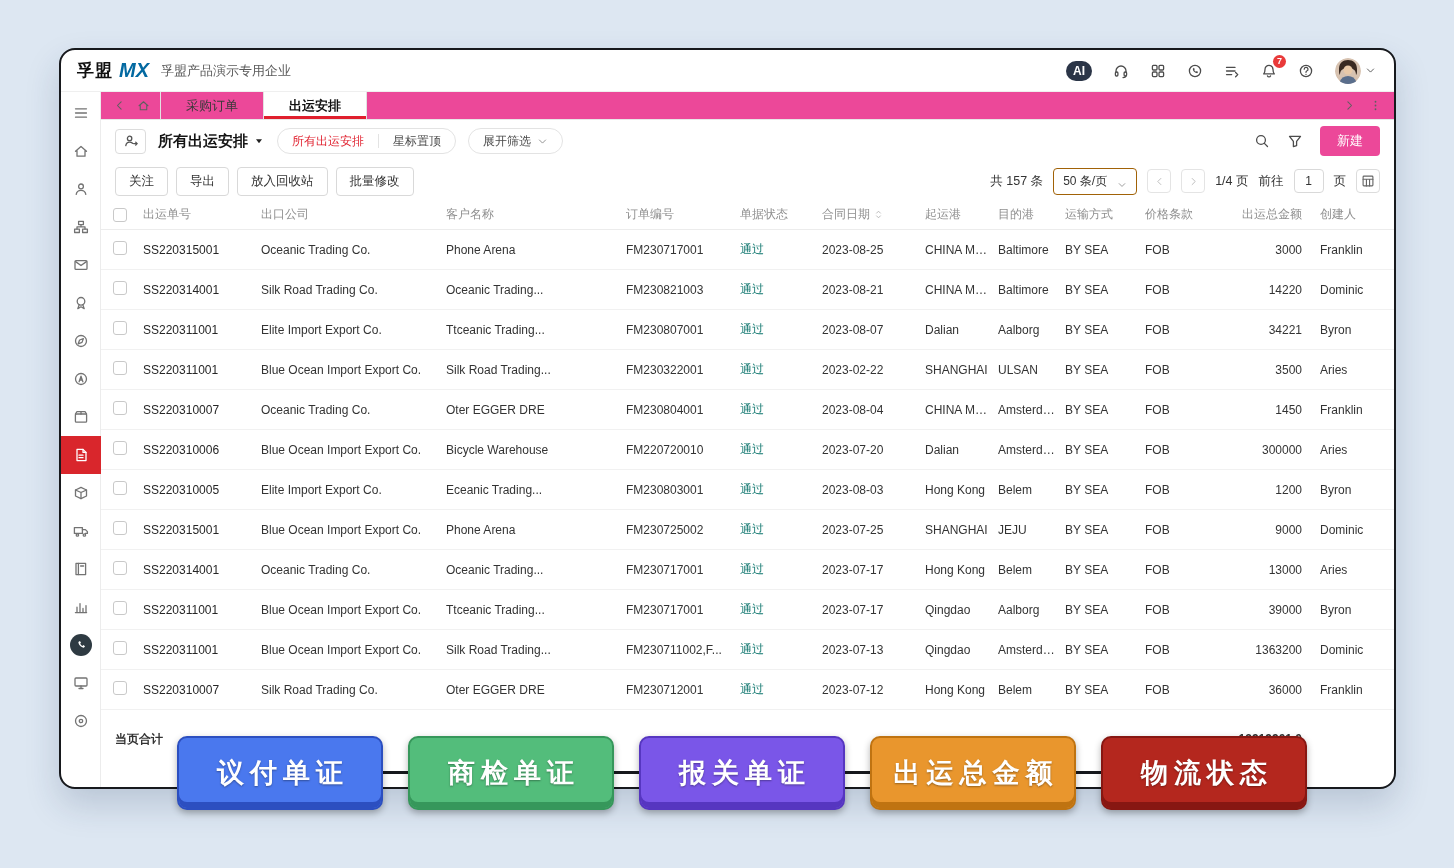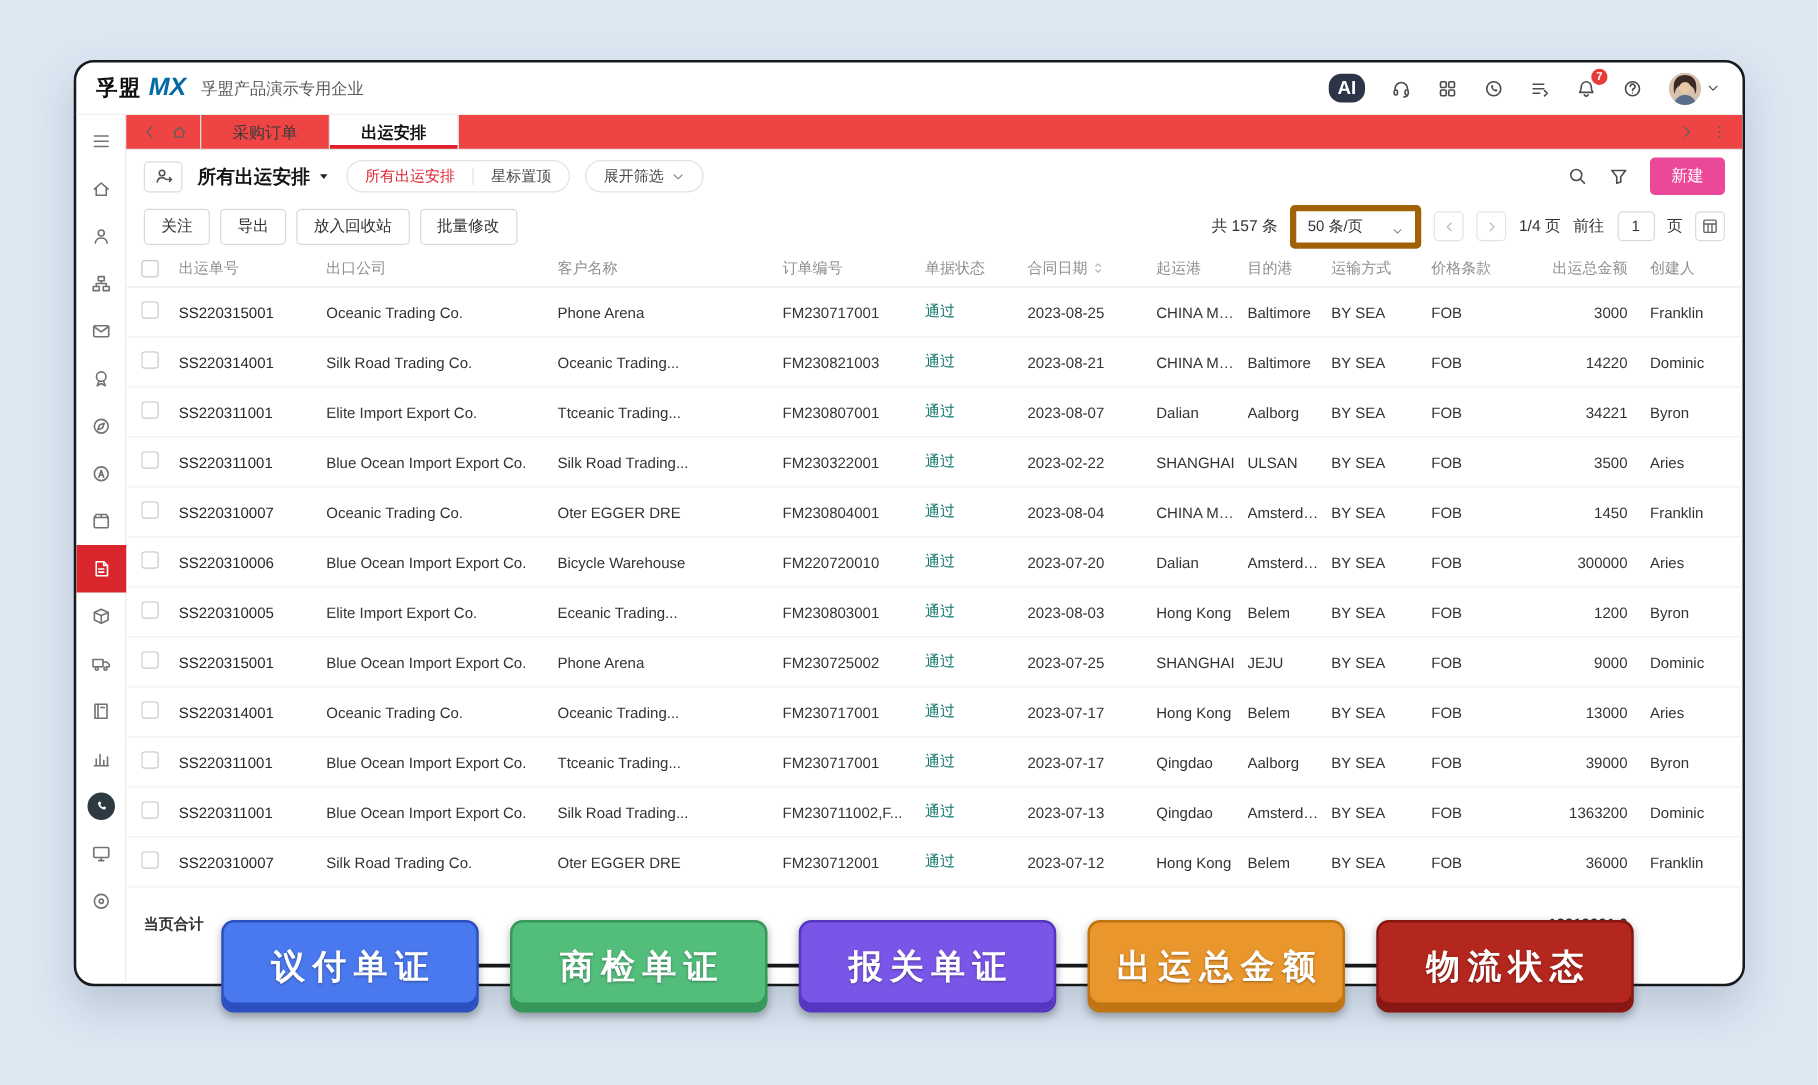--- a/index.html
+++ b/index.html
@@ -14,38 +14,38 @@
   .window{position:absolute;left:59px;top:48px;width:1337px;height:741px;background:#fff;
     border:2px solid #17191d;border-radius:16px;box-shadow:0 16px 34px rgba(30,50,90,.18);
     display:flex;flex-direction:column;overflow:hidden}
 
   
   .topbar{height:42px;flex:none;display:flex;align-items:center;padding:0 18px 0 16px;border-bottom:1px solid #efefef}
   .logo-cn{font-size:17px;font-weight:700;color:#101010;letter-spacing:1px}
   .logo-mx{font-size:20px;font-weight:800;color:#0369a1;margin-left:6px;font-style:italic}
   .company{font-size:13px;color:#5a5a5a;margin-left:12px}
   .topbar-actions{margin-left:auto;display:flex;align-items:center;gap:21px;color:#4c4c4c}
-  .ai-badge{background:#2b3547;color:#fff;font-size:15px;font-weight:700;border-radius:10px;padding:4px 7px;line-height:1;cursor:pointer}
+  .ai-badge{background:#2b3547;color:#fff;font-size:12px;font-weight:700;border-radius:10px;padding:4px 7px;line-height:1;cursor:pointer}
   .tb-btn{position:relative;display:inline-flex;cursor:pointer;color:#4c4c4c}
   .tb-btn .badge{position:absolute;top:-8px;right:-9px;background:#e93a3a;color:#fff;border-radius:8px;
     font-size:9px;font-style:normal;line-height:1;padding:2px 4px;font-weight:700}
   .avatar-wrap{display:inline-flex;align-items:center;gap:4px;cursor:pointer}
   .avatar{width:26px;height:26px;border-radius:50%;overflow:hidden;display:inline-block}
   .avatar svg{display:block}
 
   
   .main{flex:1;display:flex;min-height:0}
   .sidebar{width:40px;flex:none;border-right:1px solid #ececec;display:flex;flex-direction:column;align-items:center;padding-top:2px}
   .side-item{width:40px;height:38px;display:flex;align-items:center;justify-content:center;color:#737373;cursor:pointer}
   .side-item.active{background:#d9262c;color:#fff}
   .side-item.filled .ic{width:22px;height:22px;background:#2e3a42;color:#fff;border-radius:50%;padding:4px}
   .content{flex:1;display:flex;flex-direction:column;min-width:0}
 
   
-  .tabbar{height:28px;flex:none;background:#ef4444;display:flex;align-items:stretch;border-bottom:1px solid #e7e7e7}
+  .tabbar{height:28px;flex:none;background:#ec4899;display:flex;align-items:stretch;border-bottom:1px solid #e7e7e7}
   .tab-nav{display:flex;align-items:center;gap:11px;padding:0 10px 0 12px;color:#5f5f5f}
   .tab-nav .ic{width:13px;height:13px}
   .tab-list{display:flex;align-items:stretch}
   .tab{display:flex;align-items:center;padding:0 25px;font-size:13px;color:#3a3a3a;
     border-right:1px solid #e2e2e2;cursor:pointer;position:relative}
   .tab:first-child{border-left:1px solid #e2e2e2}
   .tab.active{background:#fff;font-weight:700;color:#111}
   .tab.active::after{content:"";position:absolute;left:0;right:0;bottom:0;height:3px;background:#e01f2d}
   .tab-right{margin-left:auto;display:flex;align-items:center;gap:13px;padding:0 12px;color:#5f5f5f}
   .tab-right .ic{width:13px;height:13px}
@@ -65,21 +65,21 @@
   .pill .ic{width:11px;height:11px;color:#888}
   .fb-right{margin-left:auto;display:flex;align-items:center;gap:17px;color:#4c4c4c}
   .fb-right .ic{cursor:pointer}
   .btn-new{background:#ec4899;color:#fff;border:none;font-size:13px;padding:6px 17px;border-radius:4px;cursor:pointer;font-family:Liberation Sans, sans-serif}
 
   
   .toolbar{height:38px;flex:none;display:flex;align-items:center;padding:0 14px;gap:8px}
   .tb-left{display:flex;gap:8px}
   .tbtn{border:1px solid #d9d9d9;background:#fff;border-radius:4px;font-size:12.5px;color:#333;padding:5px 13px;cursor:pointer;font-family:inherit;white-space:nowrap}
   .tb-right{margin-left:auto;display:flex;align-items:center;gap:10px;font-size:12.5px;color:#333}
-  .select{display:inline-flex;align-items:flex-end;gap:23px;border:5px solid #a16207;border-radius:4px;padding:4px 9px;font-size:12px;cursor:pointer}
+  .select{display:inline-flex;align-items:flex-end;gap:10px;border:1px solid #a16207;border-radius:4px;padding:4px 9px;font-size:12px;cursor:pointer}
   .select .ic{width:10px;height:10px;color:#888}
   .pg-btn{width:24px;height:24px;border:1px solid #e4e4e4;border-radius:4px;display:inline-flex;align-items:center;justify-content:center;color:#b7b7b7;cursor:pointer}
   .pg-btn .ic{width:11px;height:11px}
   .pg-btn.cfg{color:#666;border-color:#dcdcdc}
   .pg-btn.cfg .ic{width:14px;height:14px}
   .goto-input{min-width:30px;height:24px;border:1px solid #d9d9d9;border-radius:4px;display:inline-flex;align-items:center;justify-content:center;font-size:12px;color:#333;padding:0 6px}
 
   
   .table{flex:1;display:flex;flex-direction:column;font-size:12px;overflow:hidden}
   .thead,.trow,.tfoot{display:grid;

